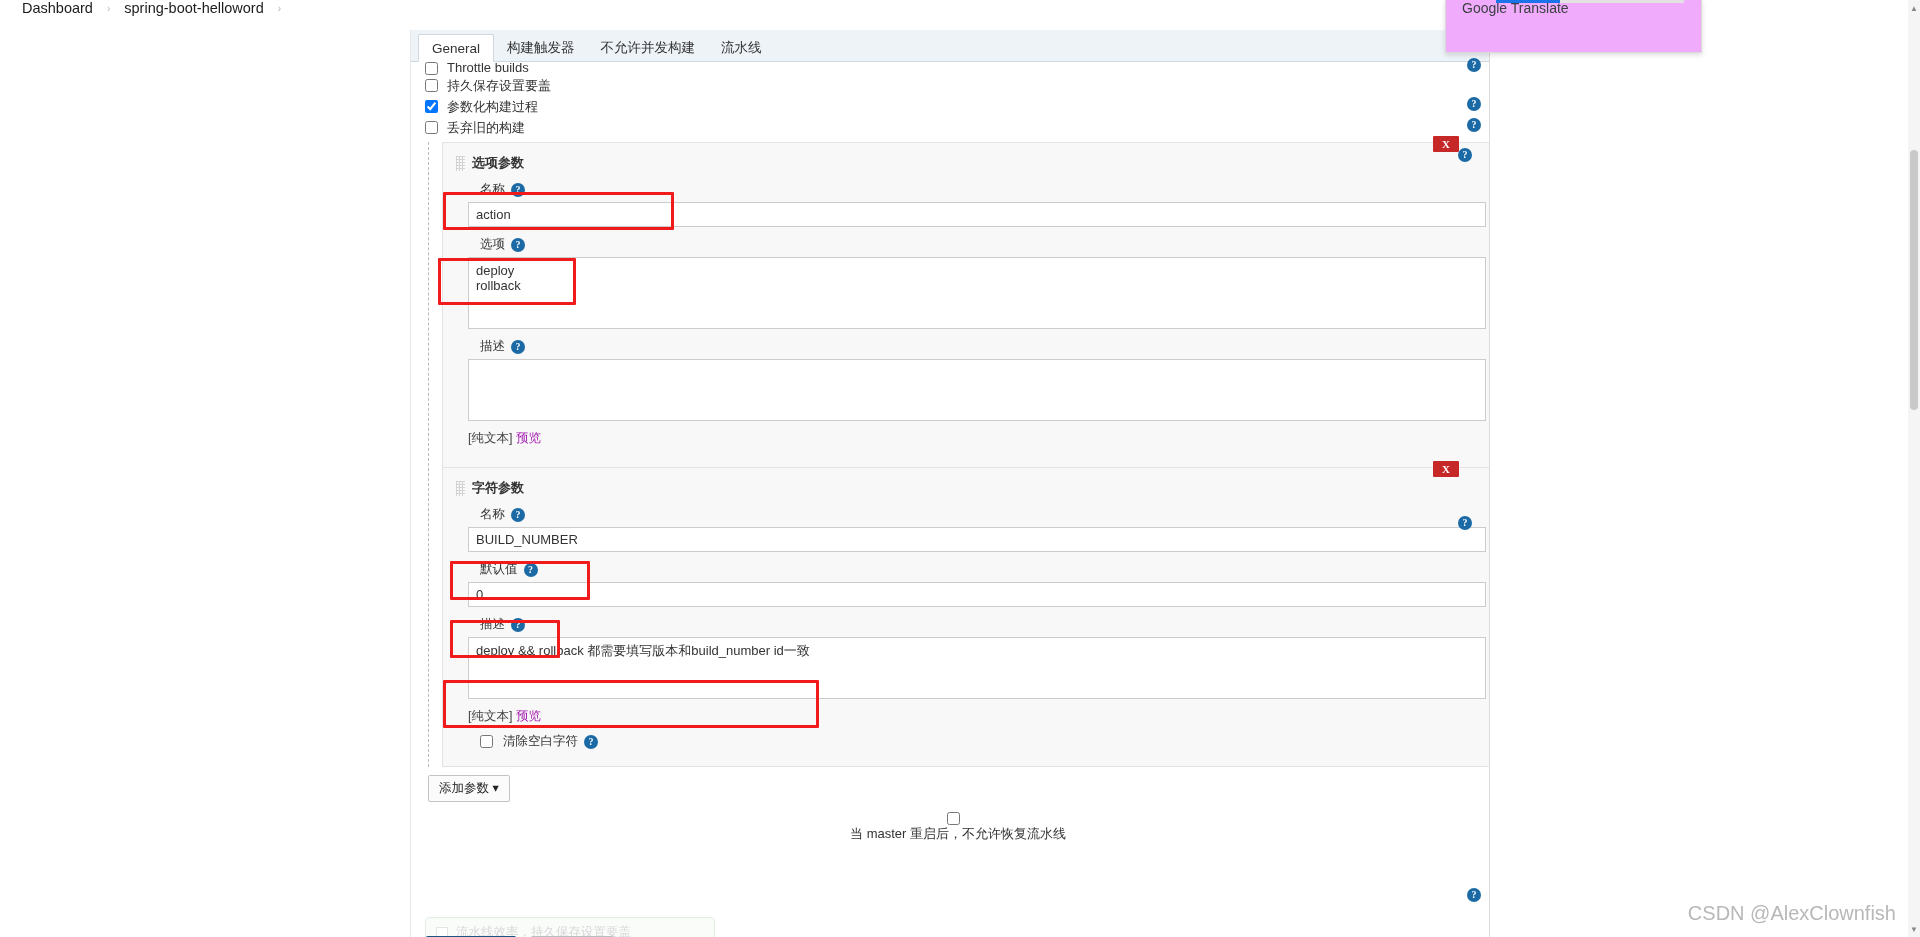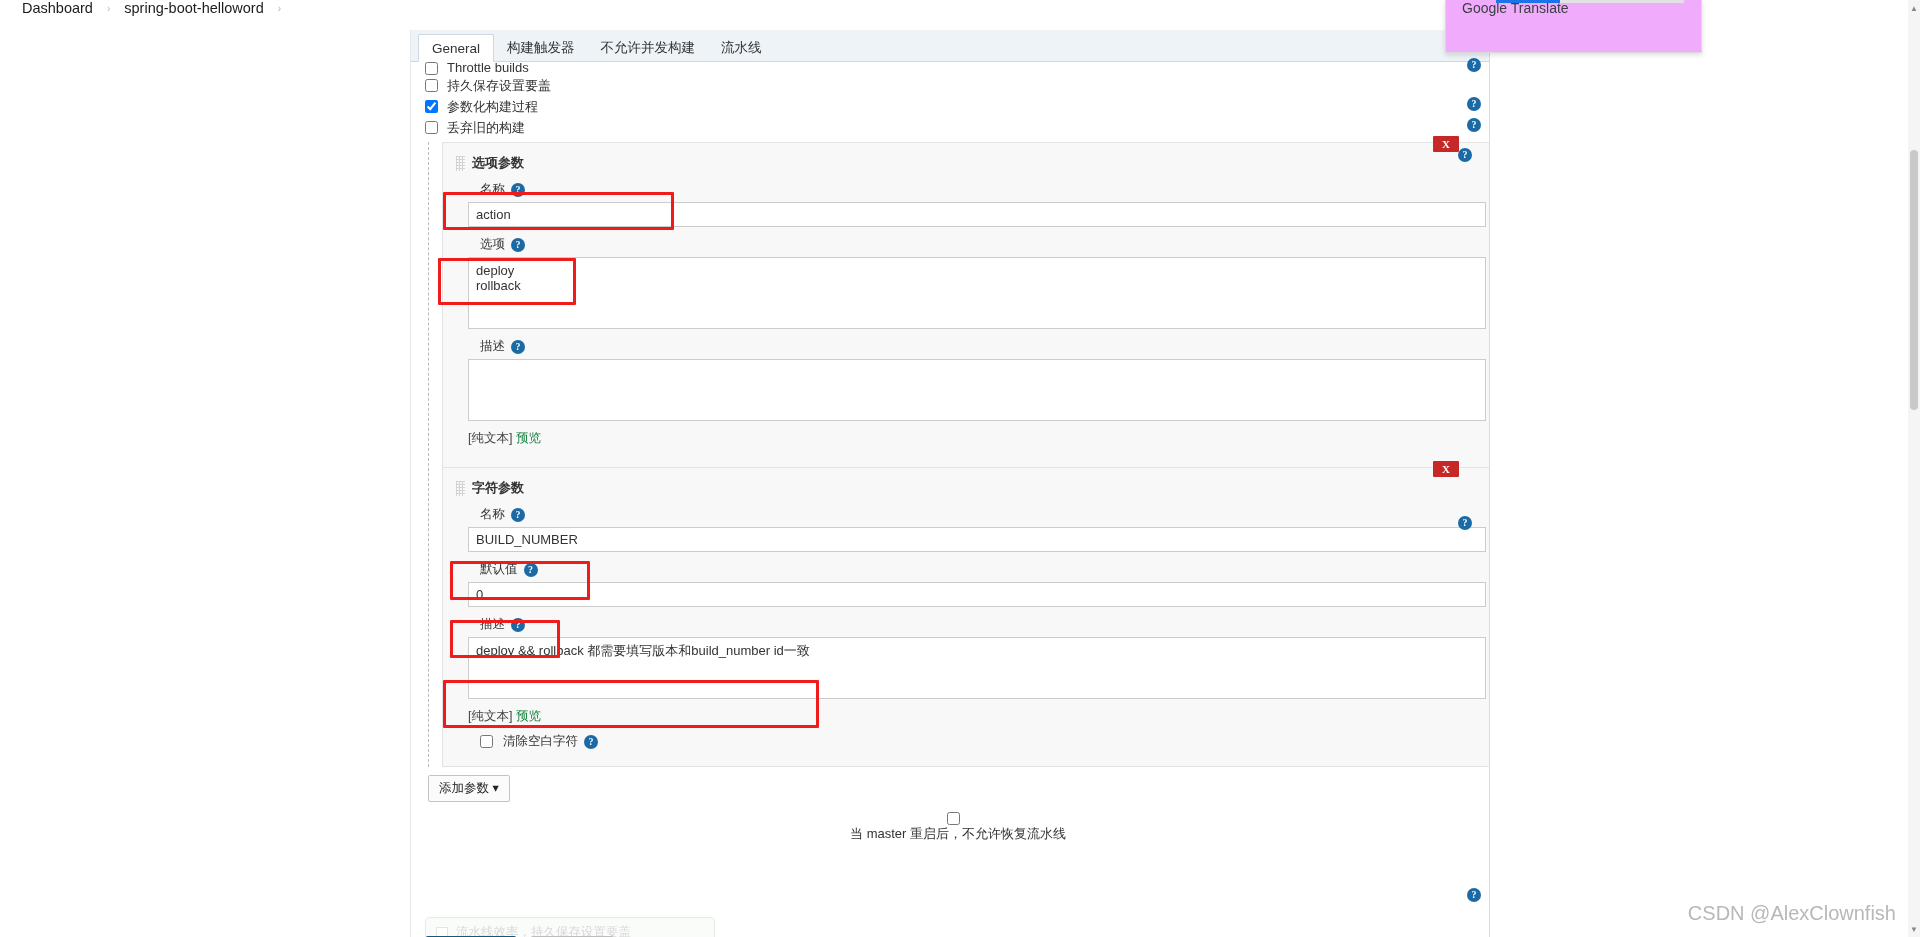--- a/index.html
+++ b/index.html
@@ -137,21 +137,21 @@
     padding: 5px 7px; color: #333; resize: none; outline: none;
     line-height: 15px;
     display: block;
   }
   .area.opts { height: 72px; }
   .area.desc { height: 62px; }
   .area.desc2 { height: 62px; }
   .plaintext-row {
     margin: 3px 0 8px 12px; font-size: 12.5px; color: #444;
   }
-  .plaintext-row a { color: #15803d; text-decoration: none; cursor: pointer; }
+  .plaintext-row a { color: #a21caf; text-decoration: none; cursor: pointer; }
 
   
   .del-x {
     position: absolute; top: -7px; right: 31px;
     width: 26px; height: 16px;
     background: #c62828; color: #fff;
     font-size: 11px; font-weight: bold;
     display: flex; align-items: center; justify-content: center;
     cursor: pointer; border-radius: 1px;
     font-family: "Liberation Serif", serif;

